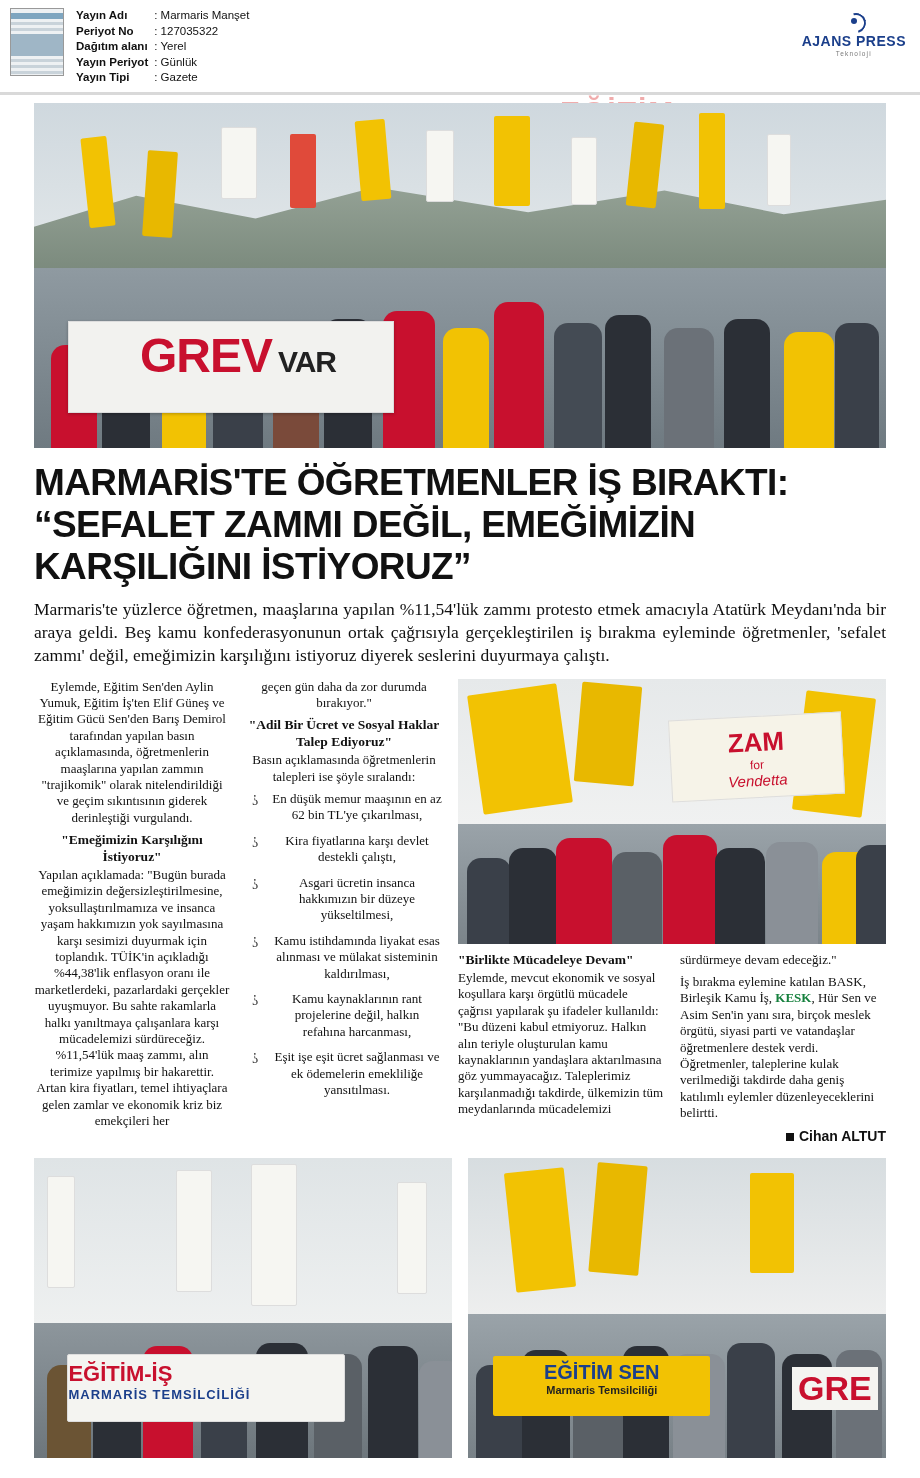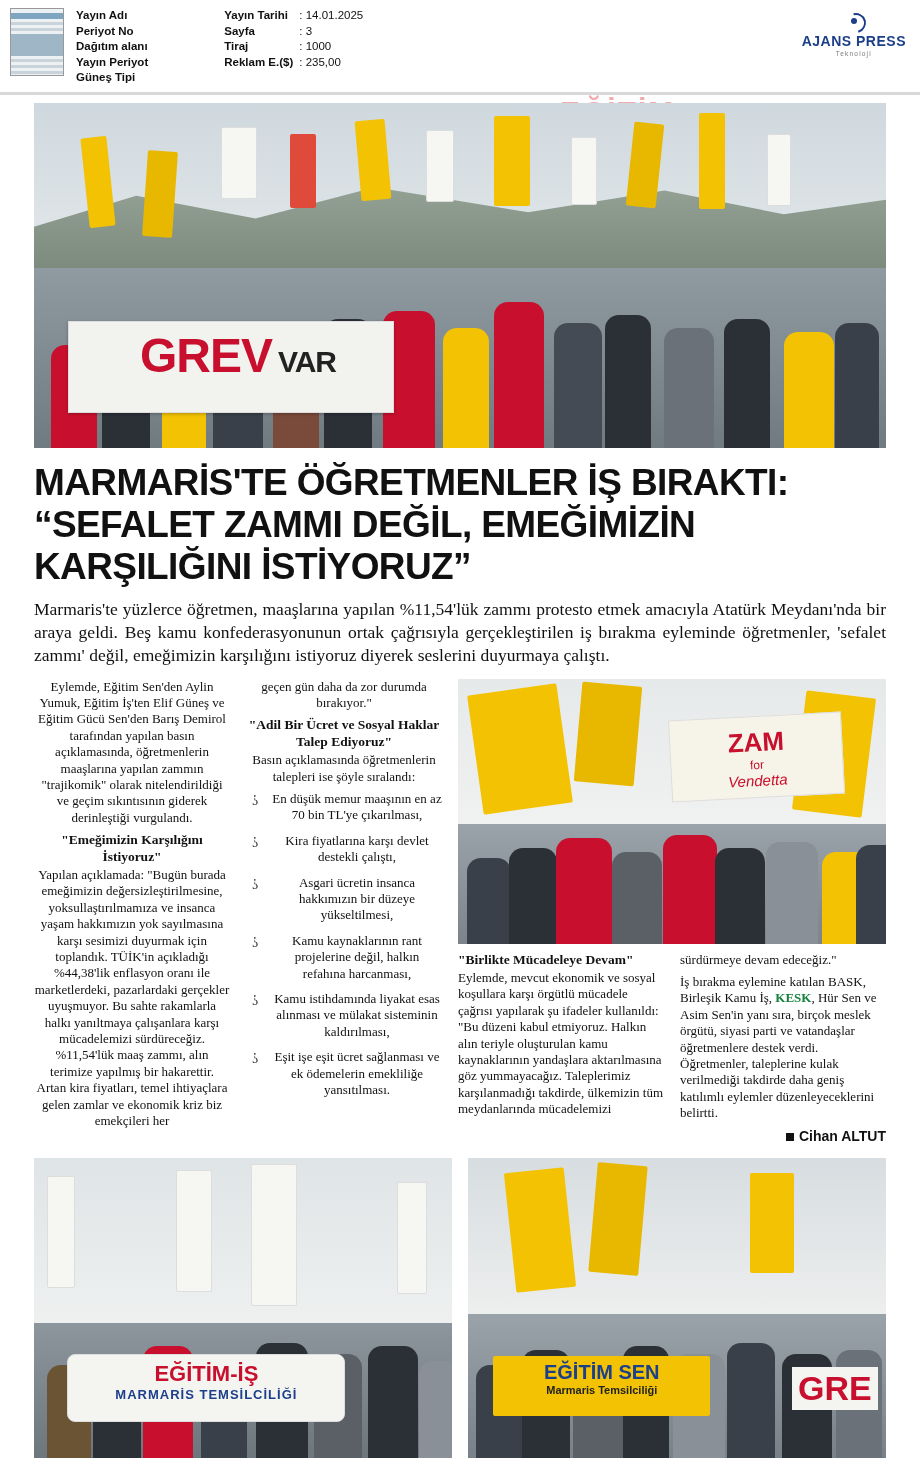--- a/index.html
+++ b/index.html
@@ -166,22 +166,22 @@
     font-weight:bold;font-size:14px;margin-top:6px;
   }
   .byline .sq{display:inline-block;width:8px;height:8px;background:#111;margin-right:5px;}
 
   
   .bottom-row{display:flex;gap:16px;margin-top:14px;padding-bottom:14px;}
   .photo-bot{height:300px;width:428px;}
 
   .banner-sm{
     position:absolute;left:8%;bottom:12%;width:66%;height:22%;
-    background:#f4f4f1;border:1px solid #ddd;border-radius:8px;
-    font-family:"Liberation Sans", sans-serif;text-align:center;margin-top:32px;
+    background:#f4f4f1;border:1px solid #ddd;border-radius:2px;
+    font-family:"Liberation Sans", sans-serif;margin-top:32px;
   }
   .banner-sm .l1{font-weight:bold;color:#c8102e;font-size:22px;margin-top:6px;}
   .banner-sm .l2{font-weight:bold;color:#1b3f8b;font-size:13px;letter-spacing:1px;}
   .banner-yellow{
     position:absolute;left:6%;bottom:14%;width:52%;height:20%;
     background:#f2c203;border-radius:2px;font-family:"Liberation Sans", sans-serif;text-align:center;
   }
   .banner-yellow .l1{font-weight:bold;color:#1b3f8b;font-size:20px;margin-top:5px;}
   .banner-yellow .l2{font-weight:bold;color:#222;font-size:11px;}
   .grev-right{
@@ -214,38 +214,31 @@
         <div class="band b7"></div>
     </div>
 
     <div class="meta">
       <div class="meta-col">
         <div class="labels">
           <div class="meta-row">Yayın Adı</div>
           <div class="meta-row">Periyot No</div>
           <div class="meta-row">Dağıtım alanı</div>
           <div class="meta-row">Yayın Periyot</div>
-          <div class="meta-row">Güneş Tipi</div>
-        </div>
-      </div>
-
-      <div class="meta-col second">
-        <div class="labels">
-          <div class="meta-row">Yayın Tarihi</div>
-          <div class="meta-row">Sayfa</div>
-          <div class="meta-row">Tiraj</div>
-          <div class="meta-row">Reklam E.($)</div>
+          <div class="meta-row">Yayın Tipi</div>
         </div>
         <div class="values">
-          <div class="meta-row">: 14.01.2025</div>
-          <div class="meta-row">: 3</div>
-          <div class="meta-row">: 1000</div>
-          <div class="meta-row">: 235,00</div>
-        </div>
-      </div>
+          <div class="meta-row">: Marmaris Manşet</div>
+          <div class="meta-row">: 127035322</div>
+          <div class="meta-row">: Yerel</div>
+          <div class="meta-row">: Günlük</div>
+          <div class="meta-row">: Gazete</div>
+        </div>
+      </div>
+
     </div>
 
     <div class="brand">
       <div class="logo-mark"></div>
       <div class="b-name">AJANS PRESS</div>
       <div class="b-sub">Teknoloji</div>
     </div>
   </div>
 
   <div class="content">
@@ -304,25 +297,25 @@
         <p>Eylemde, Eğitim Sen'den Aylin Yumuk, Eğitim İş'ten Elif Güneş ve Eğitim Gücü Sen'den Barış Demirol tarafından yapılan basın açıklamasında, öğretmenlerin maaşlarına yapılan zammın "trajikomik" olarak nitelendirildiği ve geçim sıkıntısının giderek derinleştiği vurgulandı.</p>
         <h3>"Emeğimizin Karşılığını İstiyoruz"</h3>
         <p>Yapılan açıklamada: "Bugün burada emeğimizin değersizleştirilmesine, yoksullaştırılmamıza ve insanca yaşam hakkımızın yok sayılmasına karşı sesimizi duyurmak için toplandık. TÜİK'in açıkladığı %44,38'lik enflasyon oranı ile marketlerdeki, pazarlardaki gerçekler uyuşmuyor. Bu sahte rakamlarla halkı yanıltmaya çalışanlara karşı mücadelemizi sürdüreceğiz. %11,54'lük maaş zammı, alın terimize yapılmış bir hakarettir. Artan kira fiyatları, temel ihtiyaçlara gelen zamlar ve ekonomik kriz biz emekçileri her</p>
       </div>
 
       <div class="col">
         <p>geçen gün daha da zor durumda bırakıyor."</p>
         <h3>"Adil Bir Ücret ve Sosyal Haklar Talep Ediyoruz"</h3>
         <p>Basın açıklamasında öğretmenlerin talepleri ise şöyle sıralandı:</p>
         <ul class="bullets">
-          <li>En düşük memur maaşının en az 70 bin TL'ye çıkarılması,</li>
+          <li>En düşük memur maaşının en az 62 bin TL'ye çıkarılması,</li>
           <li>Kira fiyatlarına karşı devlet destekli çalıştı,</li>
           <li>Asgari ücretin insanca hakkımızın bir düzeye yükseltilmesi,</li>
+          <li>Kamu istihdamında liyakat esas alınması ve mülakat sisteminin kaldırılması,</li>
           <li>Kamu kaynaklarının rant projelerine değil, halkın refahına harcanması,</li>
-          <li>Kamu istihdamında liyakat esas alınması ve mülakat sisteminin kaldırılması,</li>
           <li>Eşit işe eşit ücret sağlanması ve ek ödemelerin emekliliğe yansıtılması.</li>
         </ul>
       </div>
 
       <div class="col-right">
         <div class="photo photo-mid">
           <div class="sky" style="height:55%;background:linear-gradient(#e6e9ea,#f0f1f1);"></div>
           <div class="ground" style="height:45%;background:linear-gradient(#9aa3a9,#7b848a);"></div>
           <div class="flag" style="left:4%;top:4%;width:90px;height:120px;background:#f2c203;transform:rotate(-8deg);"></div>
           <div class="flag" style="left:28%;top:2%;width:60px;height:100px;background:#e8b800;transform:rotate(5deg);"></div>

